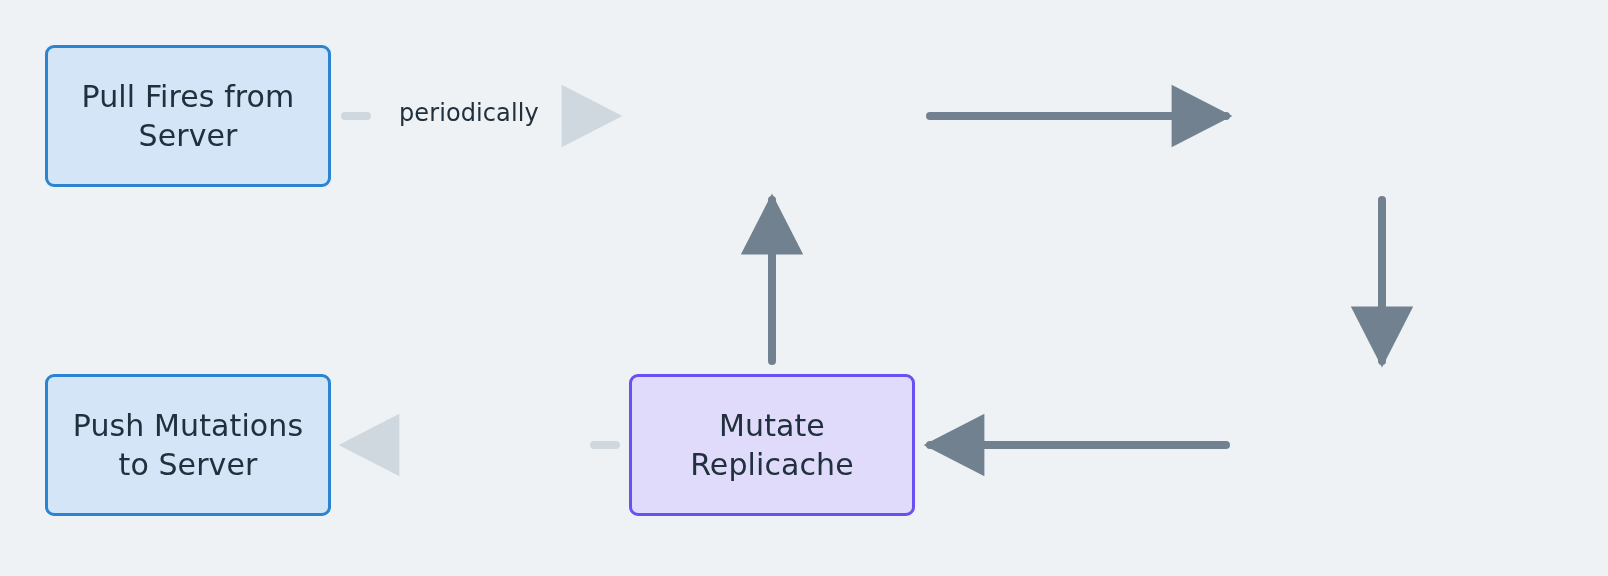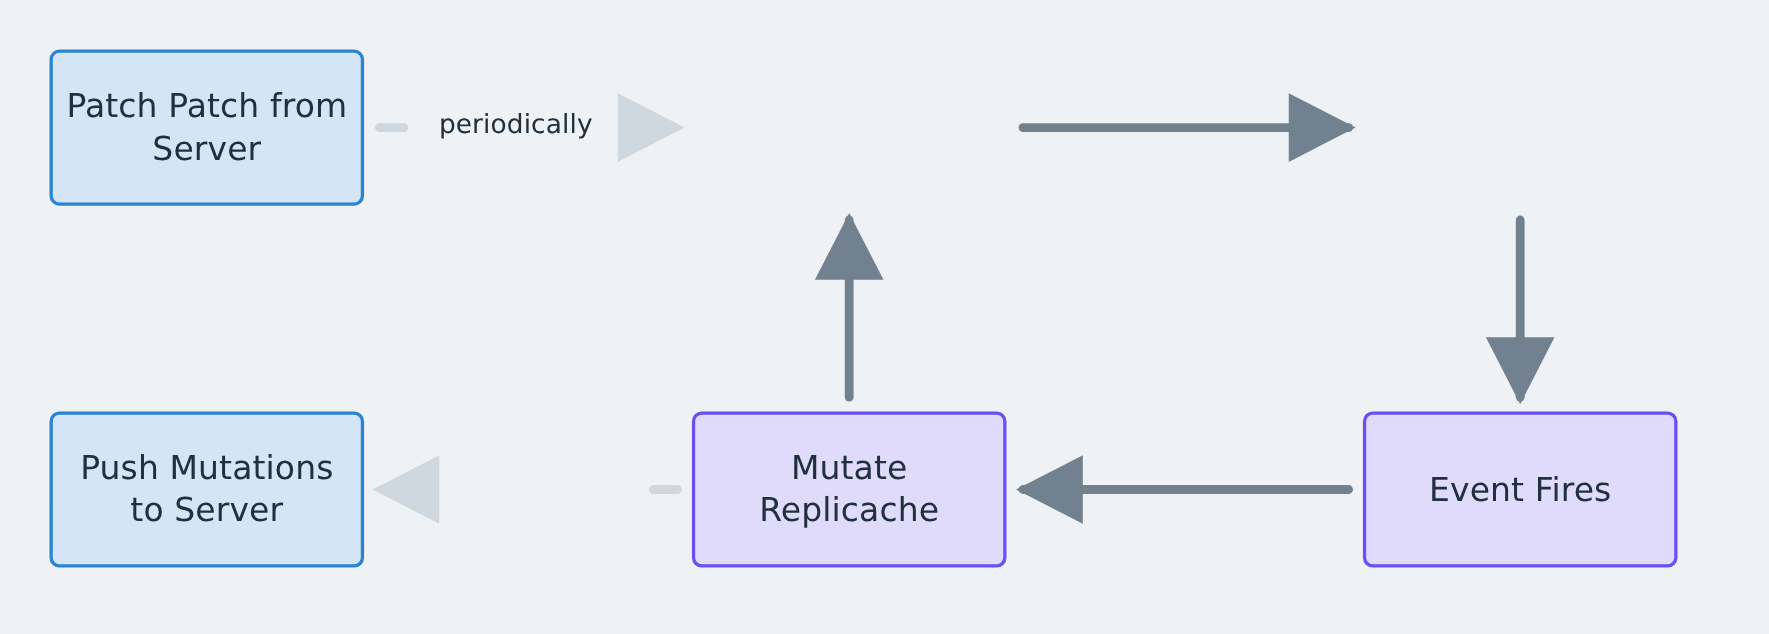--- a/index.html
+++ b/index.html
@@ -102,36 +102,33 @@
     <g>
       <line x1="772" y1="361" x2="772" y2="200" stroke="#71818f" stroke-width="8" stroke-linecap="round" marker-end="url(#arrow-solid)"></line>
     </g>
 
     <g>
       <line x1="616" y1="445" x2="345" y2="445" stroke="#cfd8de" stroke-width="8" stroke-linecap="round" stroke-dasharray="22 210" marker-end="url(#arrow-dashed)"></line>
     </g>
   </svg>
 
   <div class="node node-blue" style="left:45px; top:45px; width:286px; height:142px;">
-    <span class="label">Patch Patch from
+    <span class="label">Pull Fires from
 Server</span>
   </div>
 
 
 
   <div class="node node-purple" style="left:629px; top:374px; width:286px; height:142px;">
     <span class="label">Mutate
 Replicache</span>
   </div>
 
   <div class="node node-blue" style="left:45px; top:374px; width:286px; height:142px;">
     <span class="label">Push Mutations
 to Server</span>
   </div>
 
-  <div class="node node-purple" style="left:1239px; top:374px; width:286px; height:142px;">
-    <span class="label">Event Fires</span>
-  </div>
 
   <div class="edge-label" style="left:396px; top:99px;">periodically</div>
 
 
 </div>
 
 </body></html>

